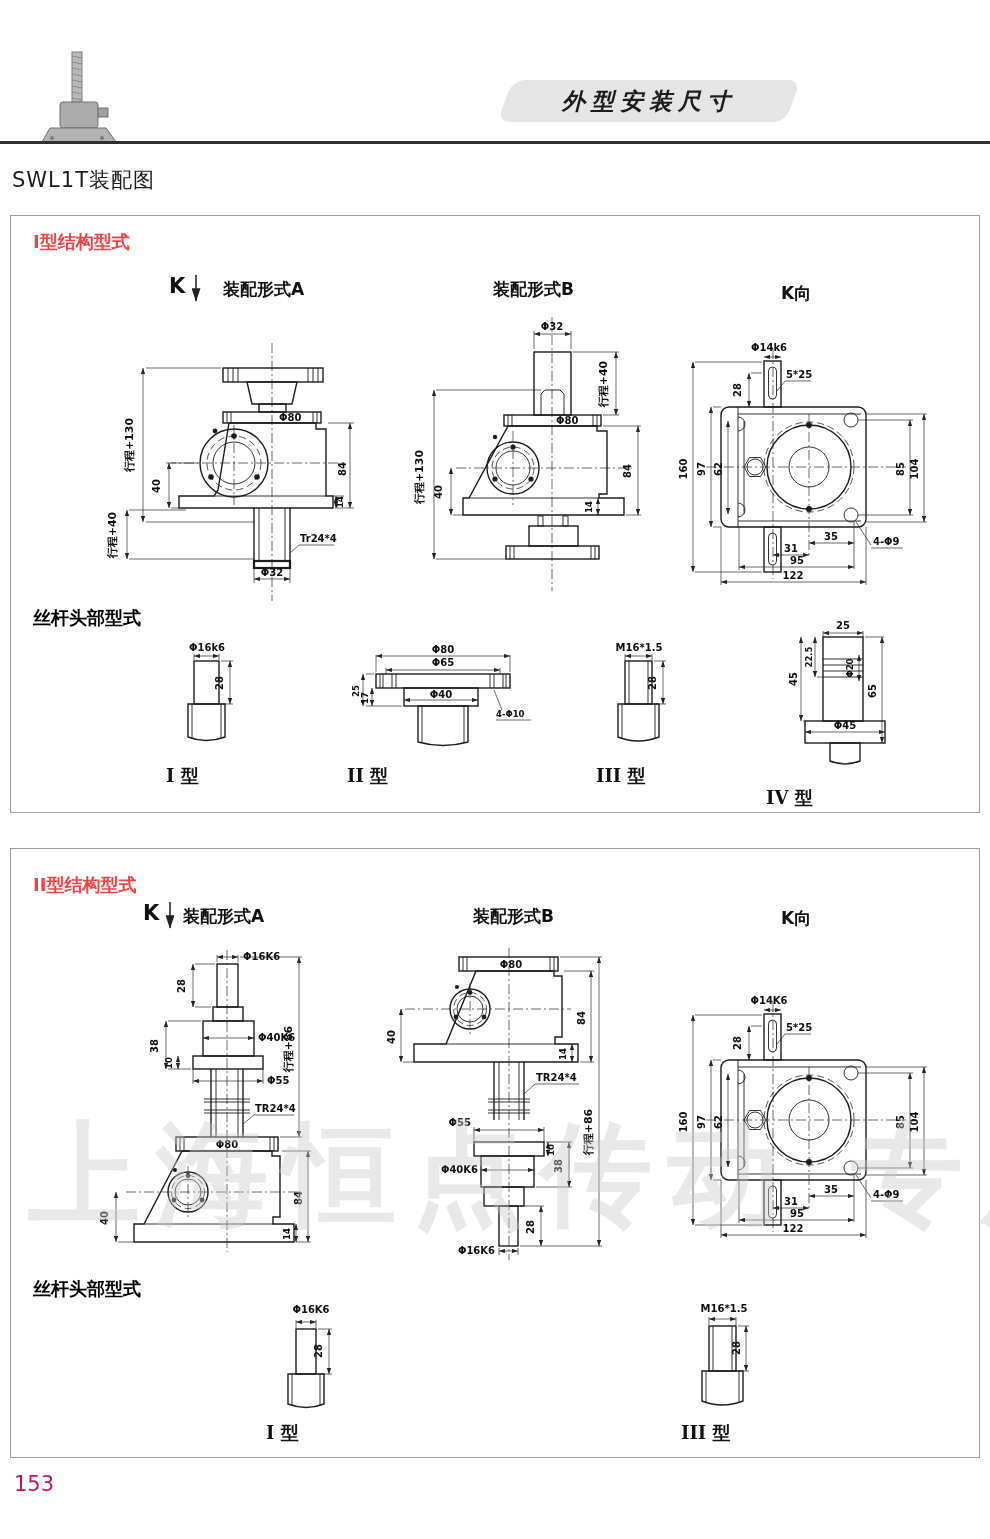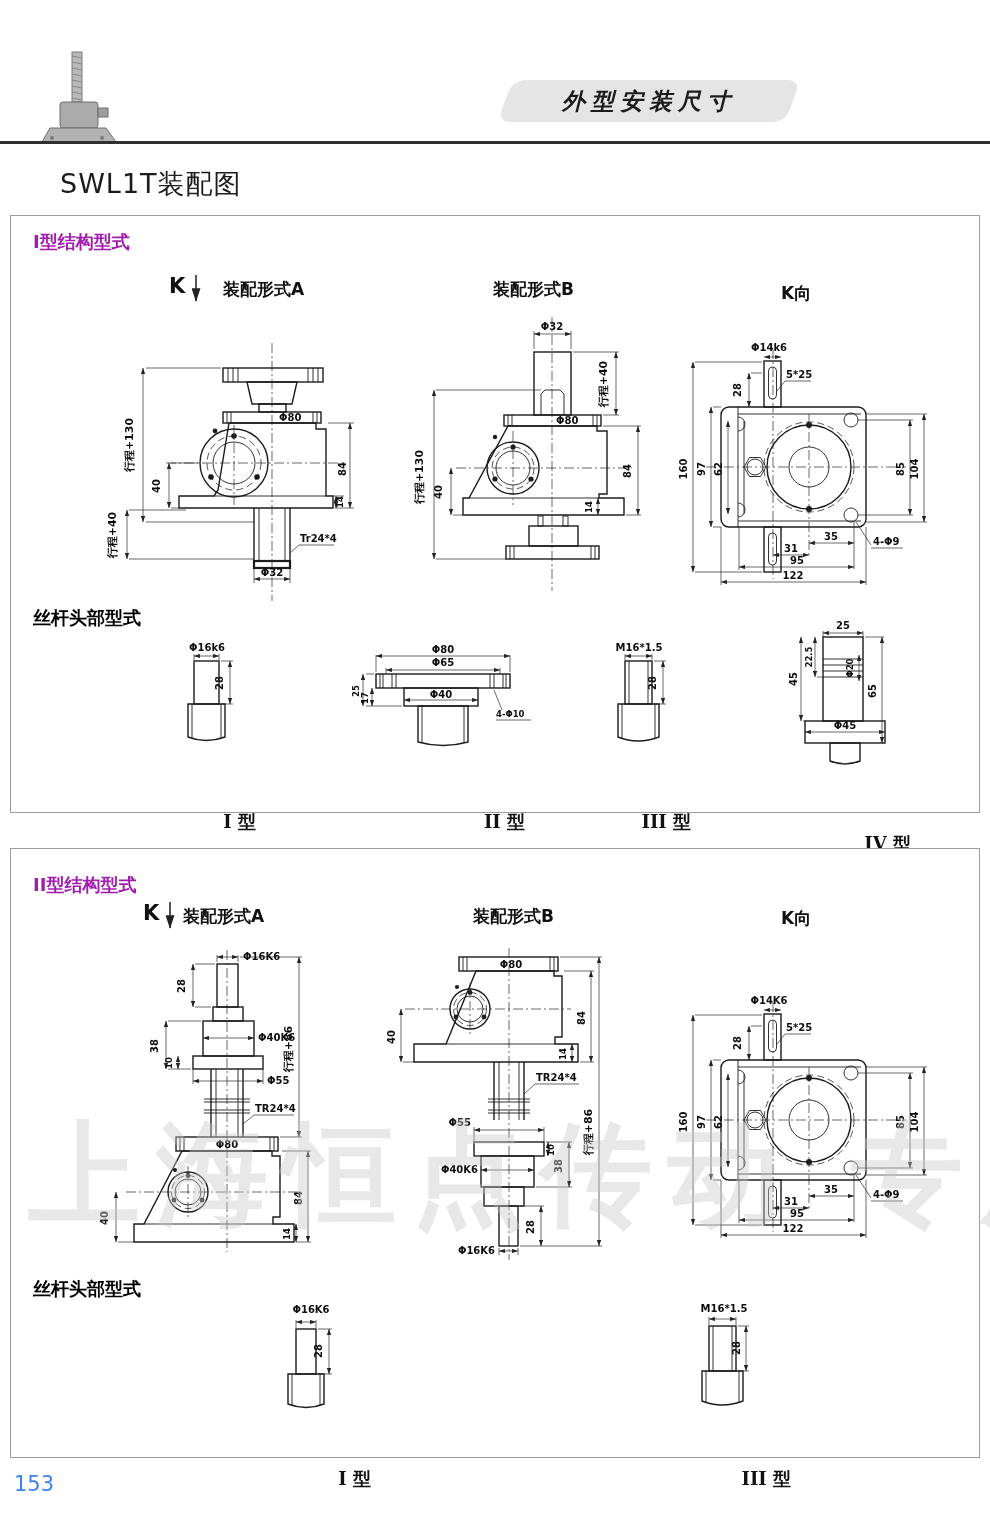--- a/index.html
+++ b/index.html
@@ -5,31 +5,31 @@
   html,body{margin:0;padding:0;background:#e9e9e9;}
   .page{position:relative;width:990px;height:1539px;background:#ffffff;overflow:hidden;
         font-family:"DejaVu Sans","Liberation Sans",sans-serif;color:#111;}
   .abs{position:absolute;}
   
   .badge{position:absolute;left:505px;top:80px;width:288px;height:42px;background:#e5e5e5;
          transform:skewX(-20deg);border-radius:12px;}
   .badge span{display:block;transform:skewX(20deg);text-align:center;line-height:42px;
          font-size:23px;font-weight:bold;font-style:italic;letter-spacing:6px;color:#1b1b1b;}
   .rule{position:absolute;left:0;top:141px;width:990px;height:3px;background:#2f2f2f;}
-  .prod-title{position:absolute;left:12px;top:166px;font-size:27px;color:#1c1c1c;letter-spacing:1px;margin-left:48px;}
+  .prod-title{position:absolute;left:12px;top:166px;font-size:21px;color:#1c1c1c;letter-spacing:1px;}
   
   .panel{position:absolute;left:10px;width:968px;border:1px solid #9c9c9c;background:#fff;}
-  .sec-title{position:absolute;font-size:18px;font-weight:bold;color:#a21caf;}
+  .sec-title{position:absolute;font-size:18px;font-weight:bold;color:#ef4444;}
   .sub-title{position:absolute;font-size:18px;font-weight:bold;color:#000000;}
   .view-title{position:absolute;font-size:17px;font-weight:bold;text-align:left;color:#111;}
-  .type-label{position:absolute;font-size:18px;font-weight:bold;text-align:right;
-              font-family:"DejaVu Serif","Liberation Serif",serif;color:#111;margin-top:46px;}
+  .type-label{position:absolute;font-size:18px;font-weight:bold;text-align:left;
+              font-family:"DejaVu Serif","Liberation Serif",serif;color:#111;}
   .k-marker{position:absolute;display:flex;align-items:flex-start;gap:4px;}
   .k-marker .kletter{font-size:21px;font-weight:bold;}
-  .pagenum{position:absolute;left:14px;top:1472px;font-size:21px;color:#3b82f6;}
+  .pagenum{position:absolute;left:14px;top:1472px;font-size:21px;color:#be185d;}
   .watermark{position:absolute;left:28px;top:1100px;font-size:112px;font-weight:bold;
              letter-spacing:16px;white-space:nowrap;color:#c9c9c9;opacity:.42;pointer-events:none;}
   
   svg{display:block;overflow:visible;}
   .ol{stroke:#1c1c1c;stroke-width:1.4;fill:none;stroke-linejoin:miter;}
   .om{stroke:#1c1c1c;stroke-width:.9;fill:none;}
   .dl{stroke:#2a2a2a;stroke-width:.7;fill:none;}
   .cl{stroke:#2a2a2a;stroke-width:.7;fill:none;stroke-dasharray:10 3 2 3;}
   .cs{stroke:#2a2a2a;stroke-width:.8;fill:none;stroke-dasharray:7 4;}
   .dot{fill:#1c1c1c;stroke:none;}

